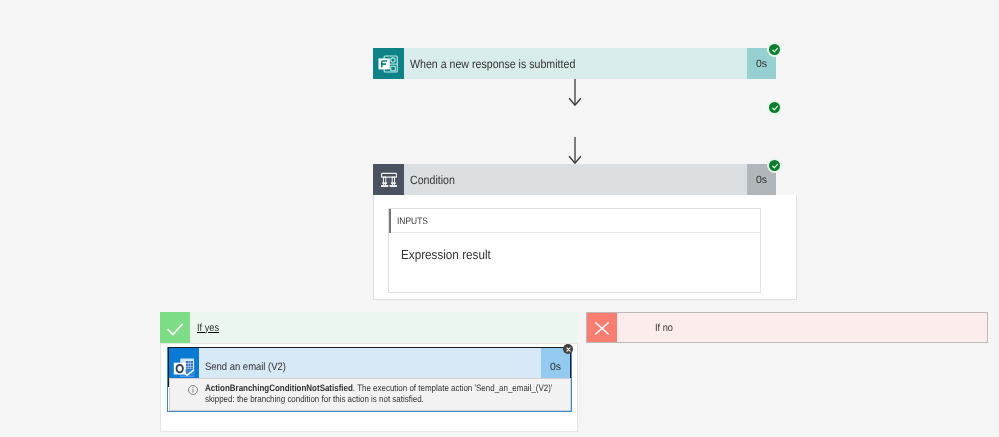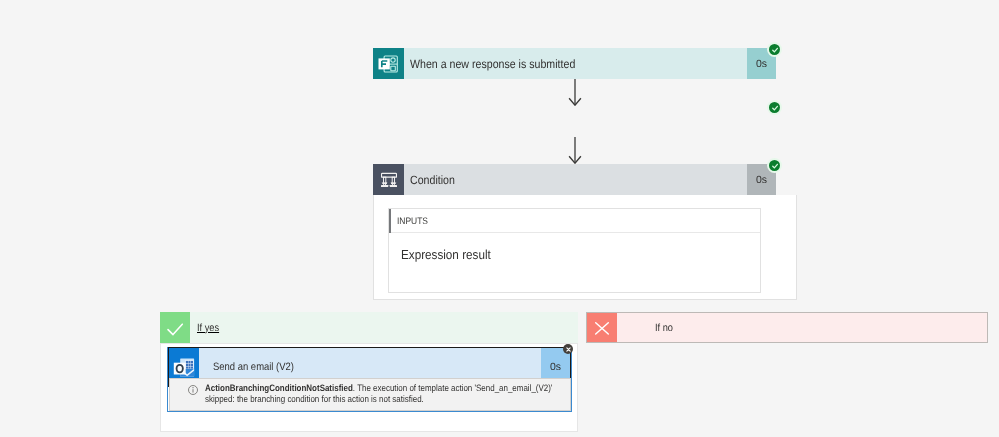--- a/index.html
+++ b/index.html
@@ -102,21 +102,21 @@
 
   #condbody{left:373px;top:195px;width:401px;height:104px;padding-left:21px;}
   #inputsbox{left:14px;top:13px;width:371px;height:83px;}
   .exprlabel{left:12px;top:38px;}
   .exprbox{left:11px;top:54px;width:350px;height:17px;}
 
   #yeshdr{left:160px;top:312px;width:418px;height:31px;text-decoration:underline;}
   #yesbody{left:160px;top:343px;width:416px;height:87px;}
   #nohdr{left:586px;top:312px;width:402px;height:31px;border:1px solid #bdb9b6;box-sizing:border-box;}
 
-  #emailcard{left:168px;top:347px;width:403px;height:40px;gap:8px;}
+  #emailcard{left:168px;top:347px;width:403px;height:40px;}
   #closebtn{left:563px;top:344px;}
   #infobox{left:169px;top:378px;width:400px;height:31px;}
   #selring{left:167px;top:347px;width:403px;height:63px;}
 </style>
 </head>
 <body>
 
 <div class="page">
 
 

